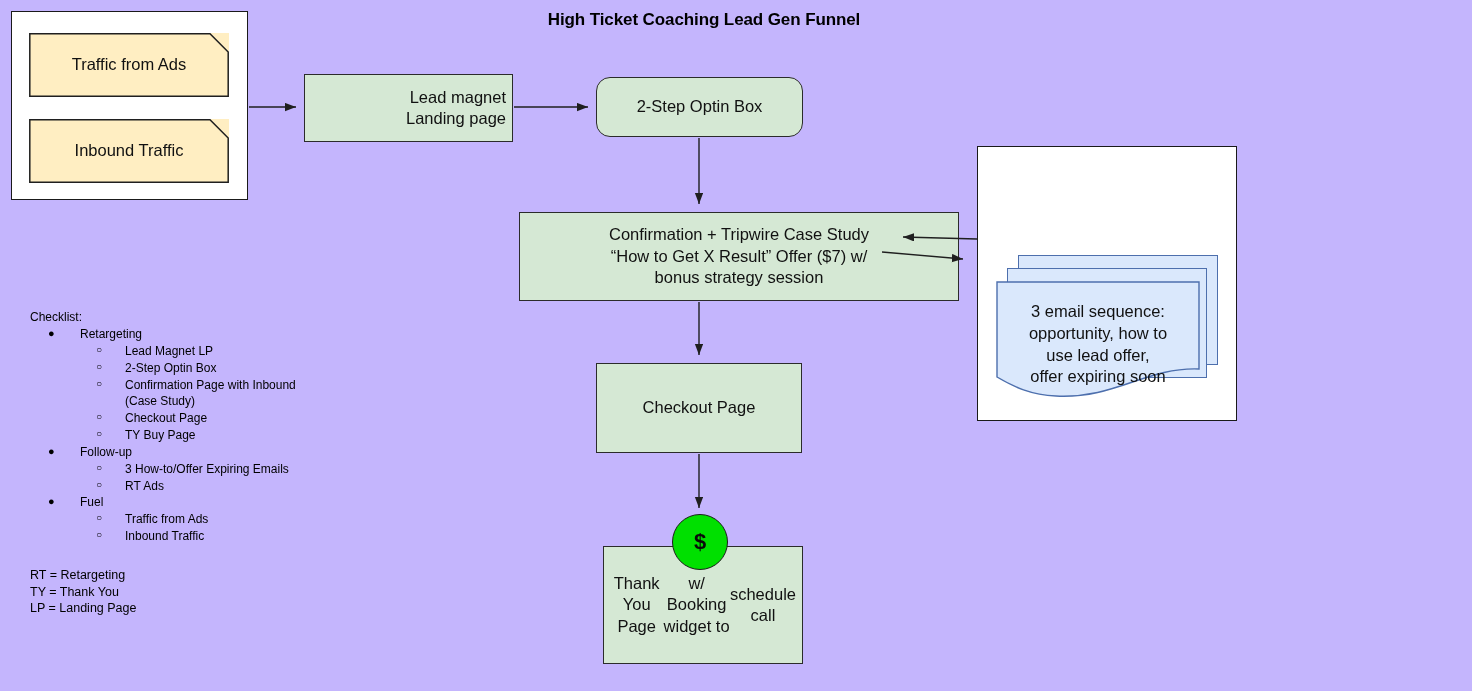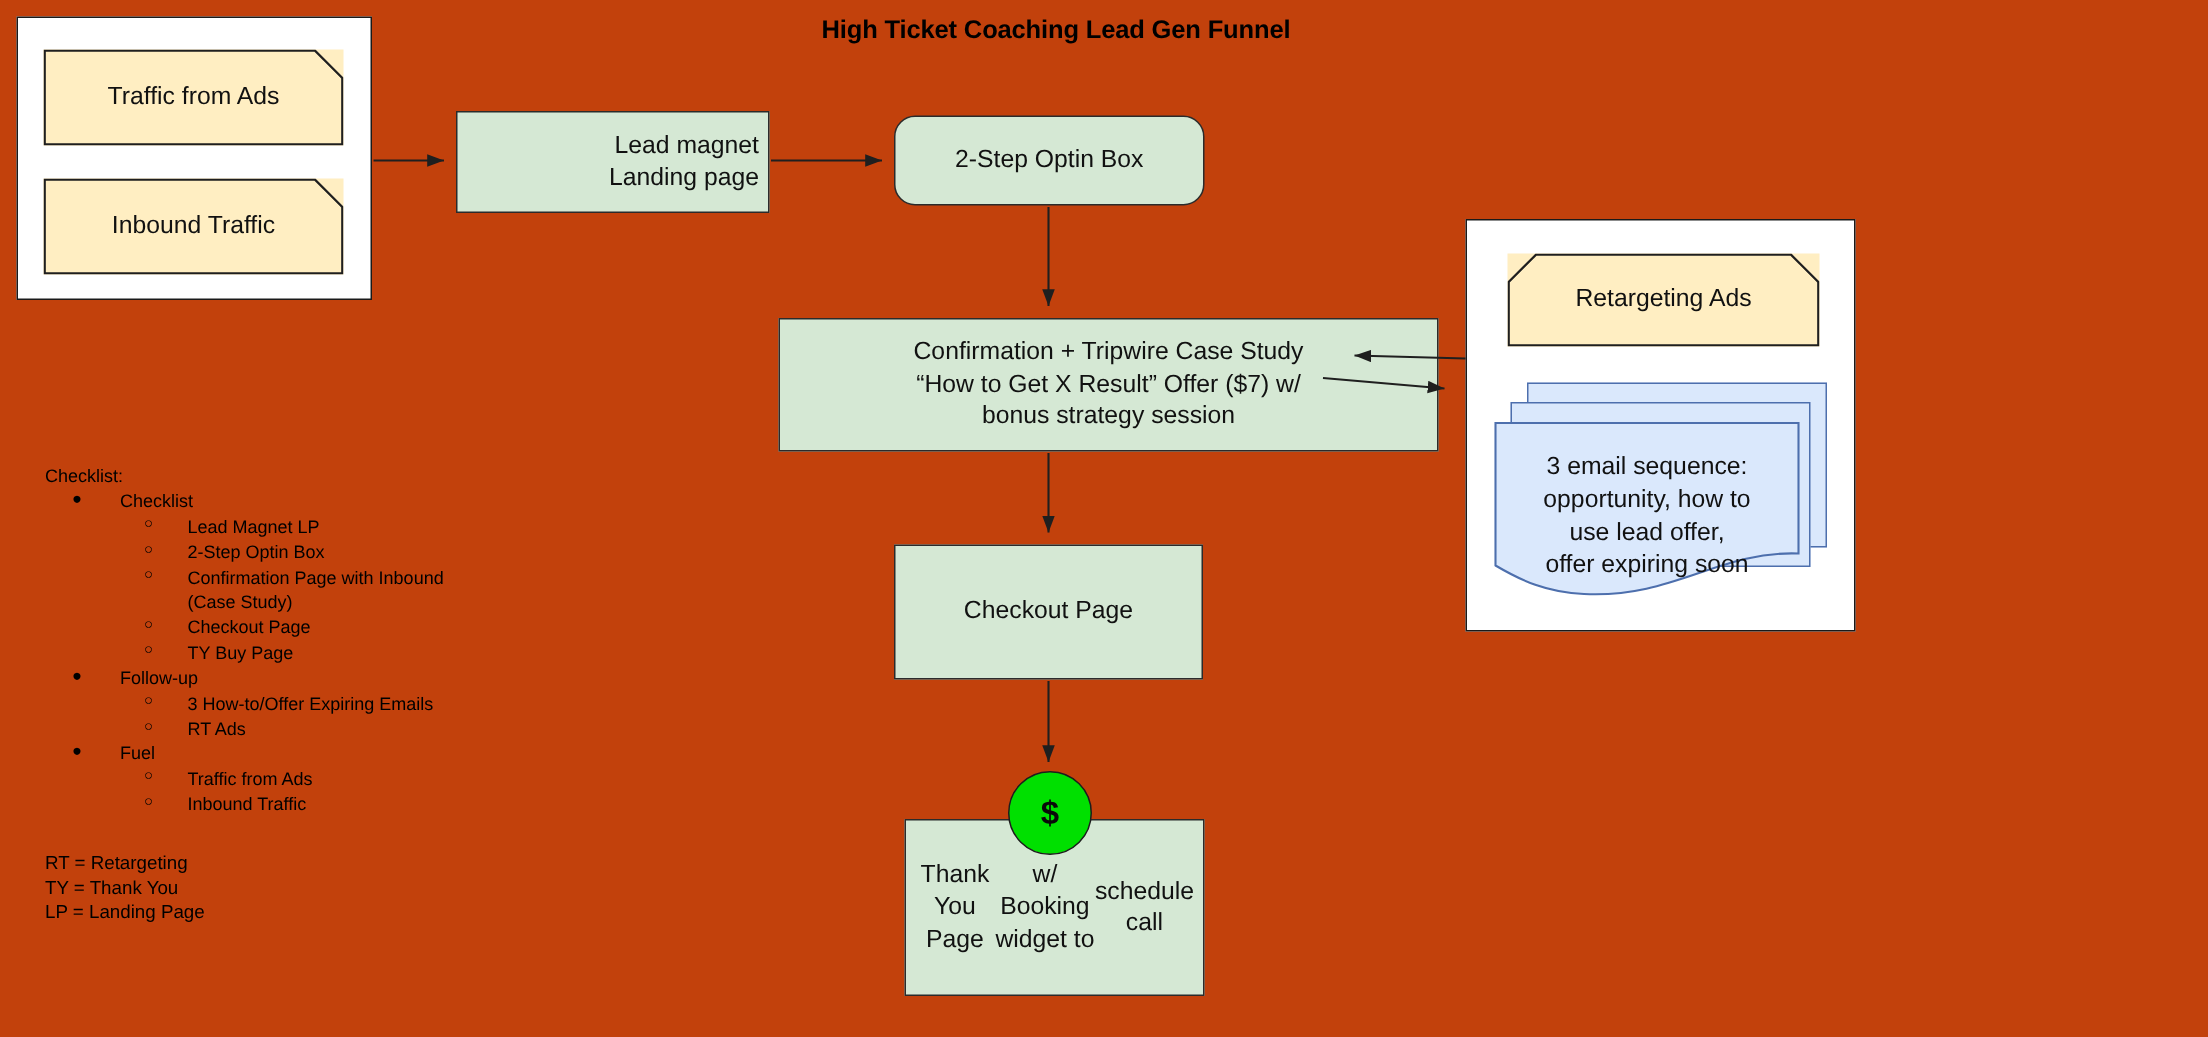--- a/index.html
+++ b/index.html
@@ -9,21 +9,21 @@
     background: #ffffff;
   }
   body {
     font-family: "Liberation Sans", sans-serif;
     color: #000000;
   }
   #canvas {
     position: relative;
     width: 1472px;
     height: 691px;
-    background: #c2410c;
+    background: #c4b5fd;
     overflow: hidden;
   }
   .abs { position: absolute; }
 
   
   #diagram-title {
     left: 0;
     top: 10px;
     width: 1472px;
     text-align: center;
@@ -226,27 +226,20 @@
     <span>w/ Booking widget to</span>
     <span>schedule call</span>
   </div>
 
   <div class="abs" id="dollar-badge" style="left:672px; top:514px;">
     <span>$</span>
   </div>
 
   <div class="abs container-box" style="left:977px; top:146px; width:260px; height:275px;"></div>
 
-  <div class="note tag2" style="left:1005px; top:169px; width:208px; height:62px;">
-    <div class="note-fill"></div>
-    <svg class="note-stroke" viewBox="0 0 208 62" preserveAspectRatio="none">
-      <path d="M19,0.8 L189,0.8 L207.2,19 L207.2,61.2 L0.8,61.2 L0.8,19 Z" fill="none" stroke="#1f1f1f" stroke-width="1.5" vector-effect="non-scaling-stroke"></path>
-    </svg>
-    <span class="note-label">Retargeting Ads</span>
-  </div>
 
   <div class="docstack" style="left:996px; top:255px; width:226px; height:147px;padding-left:15px;">
     <div class="doc-back" style="left:22px; top:0px; width:200px; height:110px;"></div>
     <div class="doc-back" style="left:11px; top:13px; width:200px; height:110px;"></div>
     <div class="doc-front" style="left:0px; top:26px; width:204px; height:121px;">
       <svg width="204" height="121" viewBox="0 0 204 121">
         <path d="M1,1 L203,1 L203,88 C150,86 120,118 60,115 C35,114 18,106 1,96 Z" fill="#dae8fc" stroke="#4d6fad" stroke-width="1.4"></path>
       </svg>
       <div class="doc-text" style="left:0; top:20px; width:204px;">
         <div>3 email sequence:</div>
@@ -289,21 +282,21 @@
     </g>
 
     <g>
       <line x1="882" y1="252" x2="963" y2="259" stroke="#1f1f1f" stroke-width="1.4" marker-end="url(#arw)"></line>
     </g>
   </svg>
 
   <div class="abs" id="checklist">
     <div class="cl-head">Checklist:</div>
 
-    <div class="cl-l1">Checklist</div>
+    <div class="cl-l1">Retargeting</div>
     <div class="cl-l2">Lead Magnet LP</div>
     <div class="cl-l2">2-Step Optin Box</div>
     <div class="cl-l2">Confirmation Page with Inbound (Case Study)</div>
     <div class="cl-l2">Checkout Page</div>
     <div class="cl-l2">TY Buy Page</div>
 
     <div class="cl-l1">Follow-up</div>
     <div class="cl-l2">3 How-to/Offer Expiring Emails</div>
     <div class="cl-l2">RT Ads</div>
 

